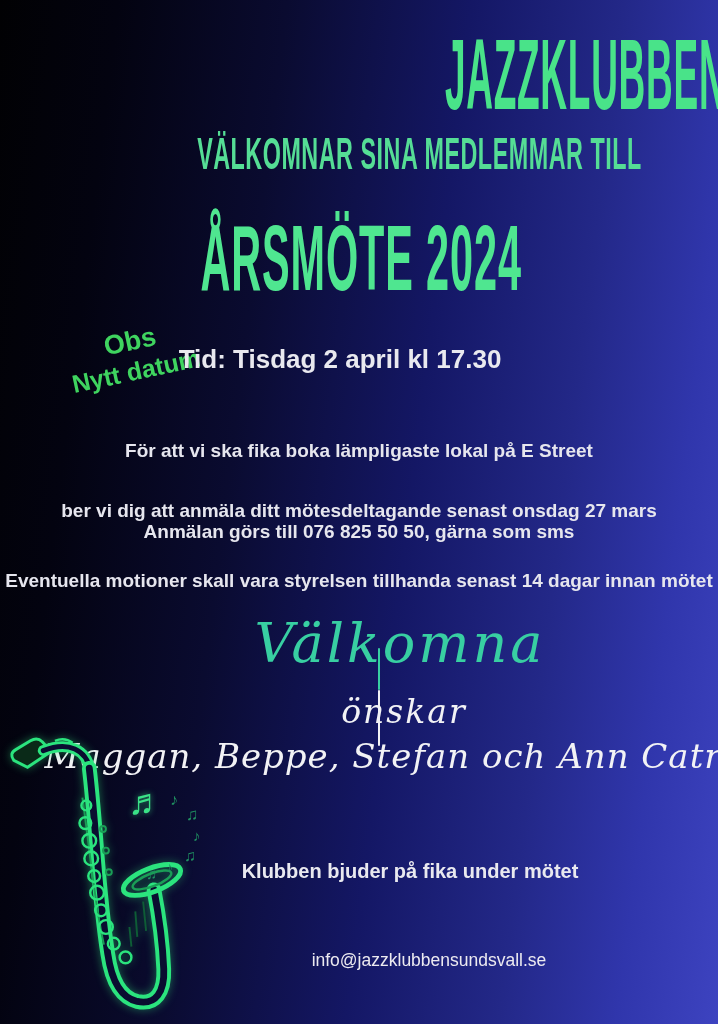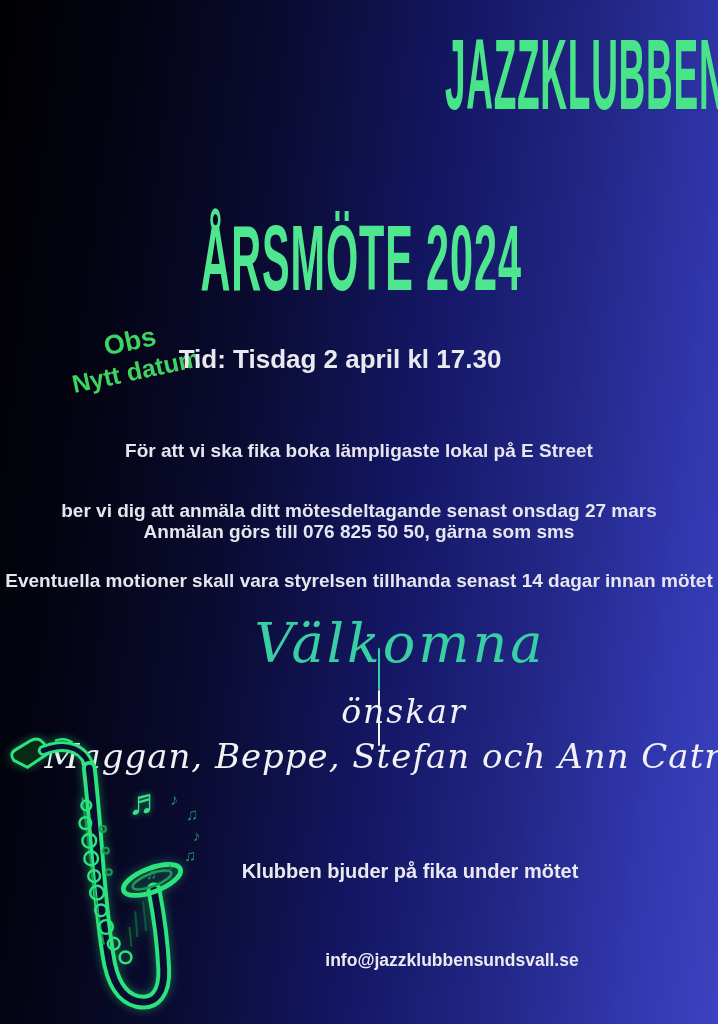--- a/index.html
+++ b/index.html
@@ -37,34 +37,37 @@
   .valkomna{top:612px;left:calc(50% + 41px);transform:translateX(-50%);
             font-size:54px;color:#38cfa2;letter-spacing:3px;font-style:italic;}
   .onskar{top:692px;left:calc(50% + 45px);transform:translateX(-50%);
           font-size:33px;color:#f2f2f5;letter-spacing:2px;}
   .names{top:736px;left:calc(50% + 52px);transform:translateX(-50%);
          font-size:34px;color:#f2f2f5;letter-spacing:1px;}
   .flourish{width:2px;border-radius:1px;}
   .flourish.teal{left:378px;top:648px;height:42px;background:#38cfa2;}
   .flourish.white{left:378px;top:690px;height:56px;background:#f2f2f5;}
   .fika{top:860px;left:410px;transform:translateX(-50%);font-size:20px;}
-  .footer-row{top:950px;left:452px;transform:translateX(-50%);
-              display:flex;gap:24px;font-size:17.5px;color:#eceaf0;font-weight:700;white-space:nowrap;}
+  .footer-row{top:950px;left:429px;transform:translateX(-50%);
+              display:flex;gap:24px;font-size:17.5px;color:#eceaf0;font-weight:400;white-space:nowrap;}
   .sax{left:4px;top:732px;width:196px;height:292px;
        filter:drop-shadow(0 0 5px rgba(46,224,122,0.45));}
   .note{color:#1f9161;line-height:1;}
   .note.bright{color:#3ae287;text-shadow:0 0 6px rgba(58,226,135,.7);}
 </style>
 </head>
 <body>
 
 <div class="poster">
 
   <div class="abs center-line title-row">
     <span class="cond">JAZZKLUBBEN SUNDSVALL</span>
+  </div>
+  <div class="abs center-line subtitle-row">
+    <span class="cond">VÄLKOMNAR SINA MEDLEMMAR TILL</span>
   </div>
   <div class="abs center-line event-row">
     <span class="cond">ÅRSMÖTE 2024</span>
   </div>
 
   <div class="abs notice">
     <div class="l1">Obs</div>
     <div class="l2">Nytt datum</div>
   </div>
 

